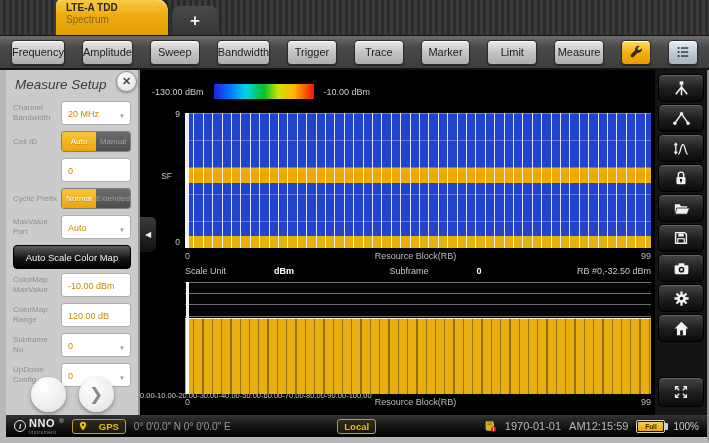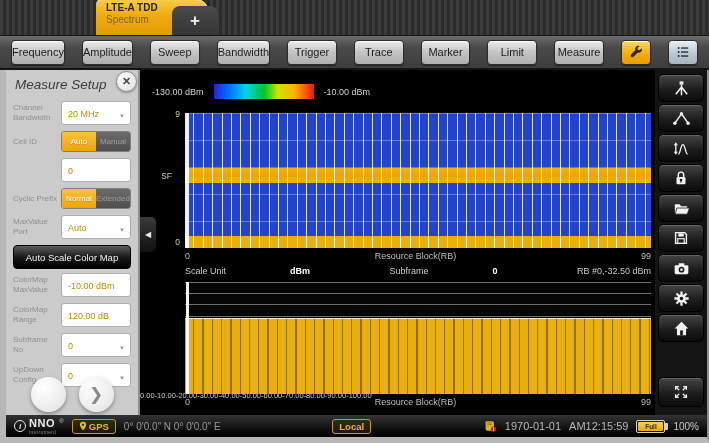--- a/index.html
+++ b/index.html
@@ -6,21 +6,21 @@
   body { background:#000; font-family:"Liberation Sans", sans-serif; }
   #app { width:709px; height:443px; position:relative; background:#0d0d0d; overflow:hidden; }
 
   
   .tabbar { height:36px; position:relative;
     background:repeating-linear-gradient(90deg,#3c3c3c 0 3px,#2b2b2b 3px 6px);
     border-bottom:1px solid #151515; }
   .tab-active { position:absolute; left:56px; bottom:0; width:112px; height:36px;
     background:linear-gradient(#f9cd4a,#efac12 45%,#e39d05);
     border-radius:6px 12px 0 0; padding:3px 0 0 10px;
-    box-shadow:inset 0 1px 0 rgba(255,255,255,.55), 2px 0 3px rgba(0,0,0,.4);margin-left:40px; }
+    box-shadow:inset 0 1px 0 rgba(255,255,255,.55), 2px 0 3px rgba(0,0,0,.4); }
   .tab-title { font-size:10px; font-weight:bold; color:#272727; line-height:1.15; }
   .tab-sub { font-size:10px; color:#7a641f; line-height:1.1; }
   .tab-plus { position:absolute; left:172px; bottom:0; width:46px; height:29px;
     background:linear-gradient(#4a4a4a,#353535); border-radius:8px 8px 0 0;
     color:#f0f0f0; font-size:17px; font-weight:bold; display:flex; align-items:center; justify-content:center; }
 
   
   .menubar { height:34px; background:linear-gradient(#6d6d6d,#4a4a4a 35%,#3d3d3d);
     display:flex; align-items:center; gap:17px; padding:0 11px; border-bottom:2px solid #141414; }
   .menu-btn { flex:1; height:25px; background:linear-gradient(#ececec,#c6c6c6 45%,#aeaeae);
@@ -80,21 +80,21 @@
     background-image:repeating-linear-gradient(90deg,rgba(255,255,255,0) 0 8.4px,rgba(255,255,255,.85) 8.4px 9.4px),
       repeating-linear-gradient(0deg,rgba(255,255,255,0) 0 12.6px,rgba(255,255,255,.3) 12.6px 13.5px); }
   .axis-x { position:absolute; left:45px; width:466px; display:flex; justify-content:space-between;
     font-size:9px; color:#bdbdbd; }
   .handle { position:absolute; left:0; top:146px; width:17px; height:37px;
     background:linear-gradient(#3a3a3a,#101010); border:1px solid #000; border-left:none;
     border-radius:0 6px 6px 0; color:#ececec; font-size:8px;
     display:flex; align-items:center; justify-content:center; }
   .sp-header { position:absolute; top:196px; left:45px; width:466px; display:flex;
     justify-content:space-between; font-size:9px; color:#c9c9c9; }
-  .sp-header b { color:#fff; margin-left:20px; font-weight:bold;padding-left:44px; }
+  .sp-header b { color:#fff; margin-left:4px; font-weight:bold;padding-left:44px; }
   .sp-yticks { position:absolute; top:208px; left:0; width:41px; height:121px; display:flex;
     flex-direction:row; justify-content:space-between; align-items:flex-end;
     font-size:7.5px; color:#c8c8c8; line-height:1; }
   .spectrum { position:absolute; left:45px; top:212px; width:466px; height:112px; background:#050505;
     background-image:repeating-linear-gradient(180deg,rgba(195,195,195,.55) 0 1px,rgba(0,0,0,0) 1px 11.2px); }
   .sp-bars { position:absolute; left:0; right:0; bottom:0; height:67.5%;
     background:repeating-linear-gradient(90deg,#e9ae10 0 8px,#93700a 8px 9.3px);
     border-top:1px solid rgba(255,255,255,.75); }
   .sp-cursor { position:absolute; left:1px; top:0; bottom:0; width:3px; background:rgba(255,255,255,.95); }
 
@@ -112,21 +112,21 @@
   .logo { display:flex; align-items:center; gap:3px; }
   .logo-badge { width:12px; height:12px; border:1.5px solid #e8e8e8; border-radius:50%;
     color:#e8e8e8; font-size:8px; font-weight:bold; font-style:italic;
     display:flex; align-items:center; justify-content:center; }
   .logo-txt { color:#ededed; font-weight:bold; font-size:11px; letter-spacing:.5px; line-height:1; }
   .logo-col { display:flex; flex-direction:column; }
   .logo-sub { font-size:5px; color:#8a8a8a; letter-spacing:.4px; }
   .logo-reg { color:#dcdcdc; font-size:6px; align-self:flex-start; }
   .badge { border:1px solid #c19a2e; border-radius:3px; padding:1px 6px; color:#eeb814;
     font-weight:bold; font-size:9.5px; background:rgba(70,55,10,.35);
-    display:flex; align-items:center; gap:2px; }
+    display:flex; align-items:center; gap:12px; }
   .coords { color:#989898; font-size:10px; }
   .spacer { flex:1; }
   .dt { color:#b8b8b8; font-size:11px; }
   .bat { width:29px; height:13px; border:1px solid #d2d2d2; border-radius:2px; position:relative;
     display:flex; align-items:center; justify-content:center; }
   .bat::after { content:""; position:absolute; right:-4px; width:3px; height:7px;
     background:#d2d2d2; border-radius:0 1px 1px 0; }
   .bat-fill { position:absolute; inset:1px; background:linear-gradient(#f7d050,#e9aa0a); border-radius:1px; }
   .bat-txt { position:relative; font-size:6.5px; font-weight:bold; color:#3a2c00; }
   .pct { color:#c9c9c9; font-size:10px; }

